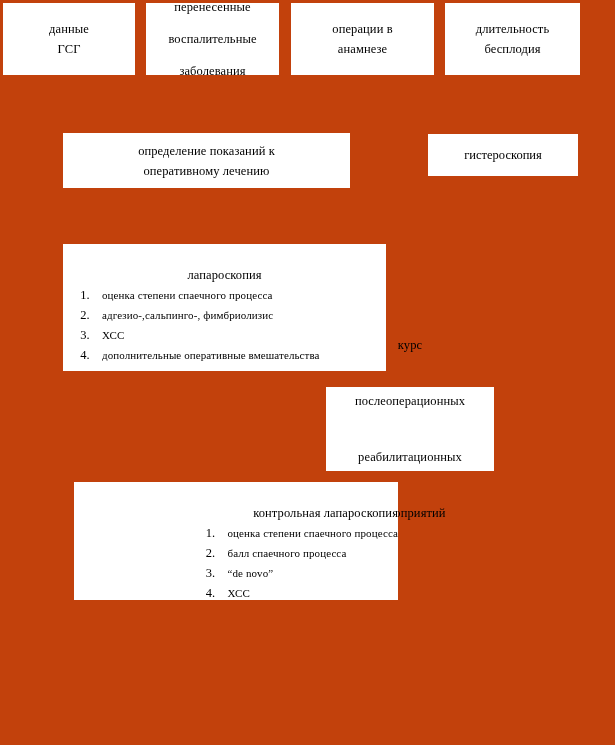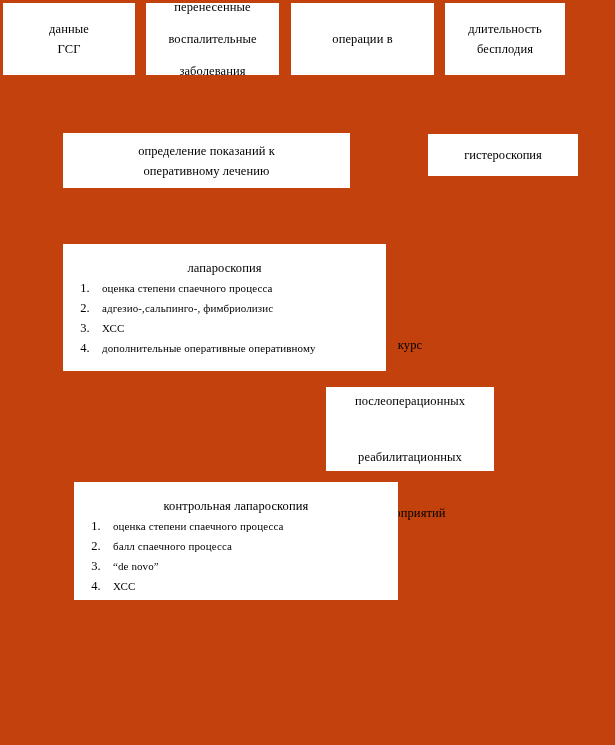--- a/index.html
+++ b/index.html
@@ -37,21 +37,21 @@
     white-space: nowrap;
   }
   .box-line {
     text-align: center;
     font-size: 12.5px;
     line-height: 20px;
     letter-spacing: 0.1px;
   }
   .listbox {
     justify-content: flex-start;
-    padding-top: 14px;
+    padding-top: 21px;
   }
   ol.steps {
     margin: 0;
     padding: 0 0 0 30px;
     list-style-position: outside;
     list-style-type: decimal;
   }
   ol.steps li {
     font-size: 11px;
     line-height: 20px;
@@ -79,54 +79,55 @@
   </div>
 
   <div class="box box-center" style="left:146px; top:3px; width:133px; height:72px;gap:12px;">
     <div class="box-line">перенесенные</div>
     <div class="box-line">воспалительные</div>
     <div class="box-line">заболевания</div>
   </div>
 
   <div class="box box-center" style="left:291px; top:3px; width:143px; height:72px;">
     <div class="box-line">операции в</div>
+    <div class="box-line">анамнезе</div>
   </div>
 
-  <div class="box box-center" style="left:445px; top:3px; width:120px; height:72px;">
+  <div class="box box-center" style="left:445px; top:3px; width:135px; height:72px;">
     <div class="box-line">длительность</div>
     <div class="box-line">бесплодия</div>
   </div>
 
   <div class="box box-center" style="left:63px; top:133px; width:287px; height:55px;">
     <div class="box-line">определение показаний к</div>
     <div class="box-line">оперативному лечению</div>
   </div>
 
   <div class="box box-center" style="left:428px; top:134px; width:150px; height:42px;">
     <div class="single-label">гистероскопия</div>
   </div>
 
   <div class="box listbox" style="left:63px; top:244px; width:323px; height:127px;">
     <div class="box-title">лапароскопия</div>
     <ol class="steps">
       <li>оценка степени спаечного процесса</li>
       <li>адгезио-,сальпинго-, фимбриолизис</li>
       <li>ХСС</li>
-      <li>дополнительные оперативные оперативному</li>
+      <li>дополнительные оперативные вмешательства</li>
     </ol>
   </div>
 
   <div class="box box-center" style="left:326px; top:387px; width:168px; height:84px;gap:36px;">
     <div class="box-line">курс</div>
     <div class="box-line">послеоперационных</div>
     <div class="box-line">реабилитационных</div>
     <div class="box-line">мероприятий</div>
   </div>
 
-  <div class="box listbox" style="left:74px; top:482px; width:324px; height:118px;">
+  <div class="box listbox" style="left:74px; top:482px; width:324px; height:118px;align-items:flex-end;">
     <div class="box-title">контрольная лапароскопия</div>
     <ol class="steps">
       <li>оценка степени спаечного процесса</li>
       <li>балл спаечного процесса</li>
       <li>“de novo”</li>
       <li>ХСС</li>
     </ol>
   </div>
 
 

